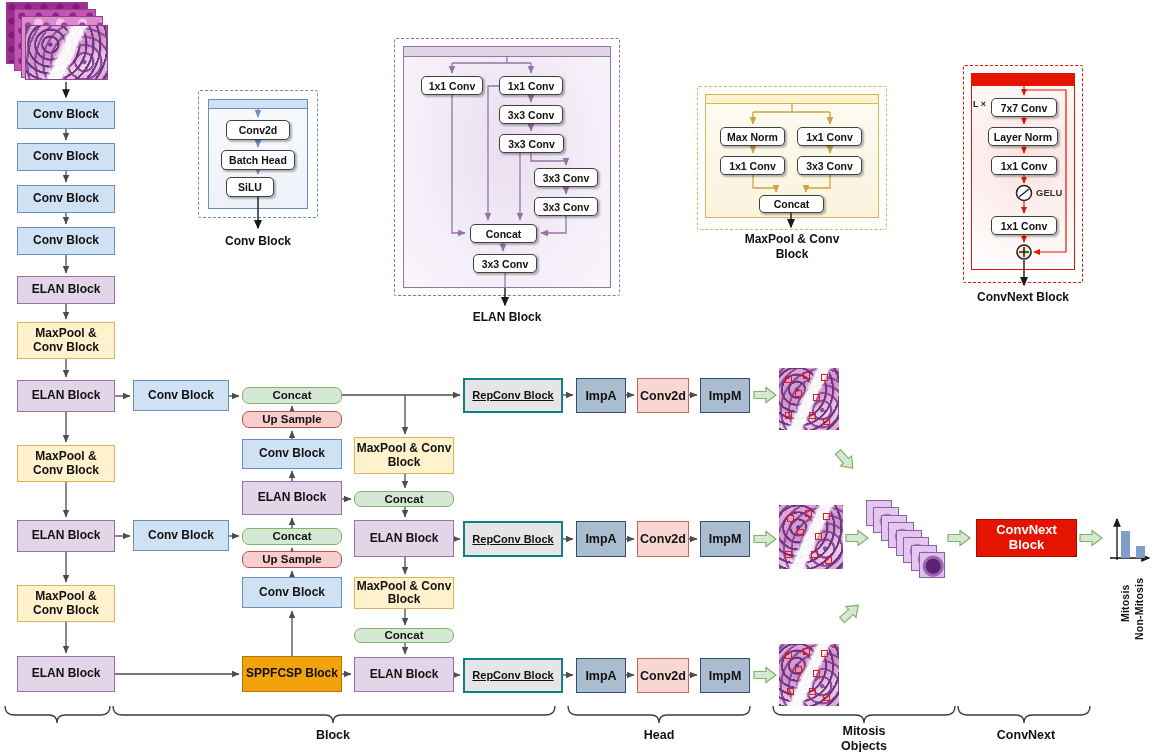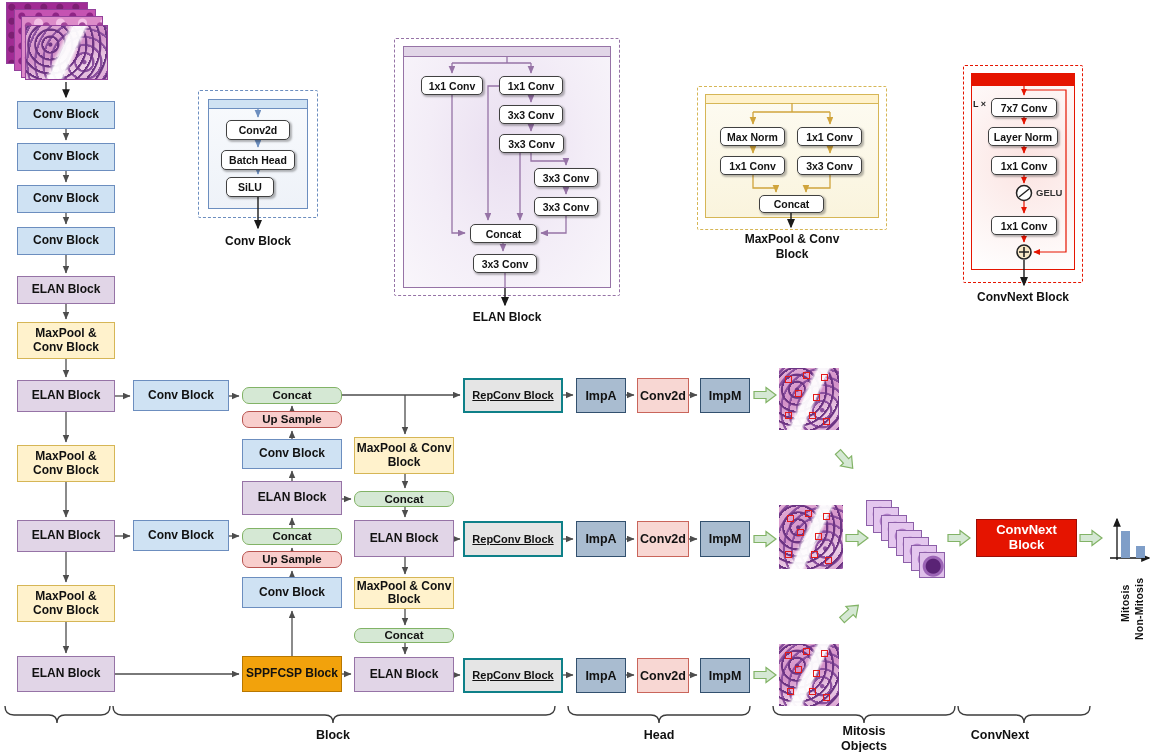--- a/index.html
+++ b/index.html
@@ -352,15 +352,15 @@
   <div class="mini" style="left:991px;top:156px;width:66px;height:19px;">1x1 Conv</div>
   <div class="tinytext" style="left:1036px;top:187px;font-size:9.5px;font-weight:600;color:#333;">GELU</div>
   <div class="mini" style="left:991px;top:216px;width:66px;height:19px;">1x1 Conv</div>
   <div class="dlabel" style="left:955px;top:290px;width:136px;">ConvNext Block</div>
 
   <div class="seclabel" style="left:7px;top:728px;width:100px;margin-top:40px;">Backbone</div>
   <div class="seclabel" style="left:283px;top:728px;width:100px;">Block</div>
   <div class="seclabel" style="left:609px;top:728px;width:100px;">Head</div>
   <div class="seclabel" style="left:814px;top:724px;width:100px;">Mitosis</div>
   <div class="seclabel" style="left:814px;top:739px;width:100px;">Objects</div>
-  <div class="seclabel" style="left:950px;top:728px;width:100px;">ConvNext</div>
+  <div class="seclabel" style="left:976px;top:728px;width:100px;">ConvNext</div>
 
 </div>
 
 </body></html>

